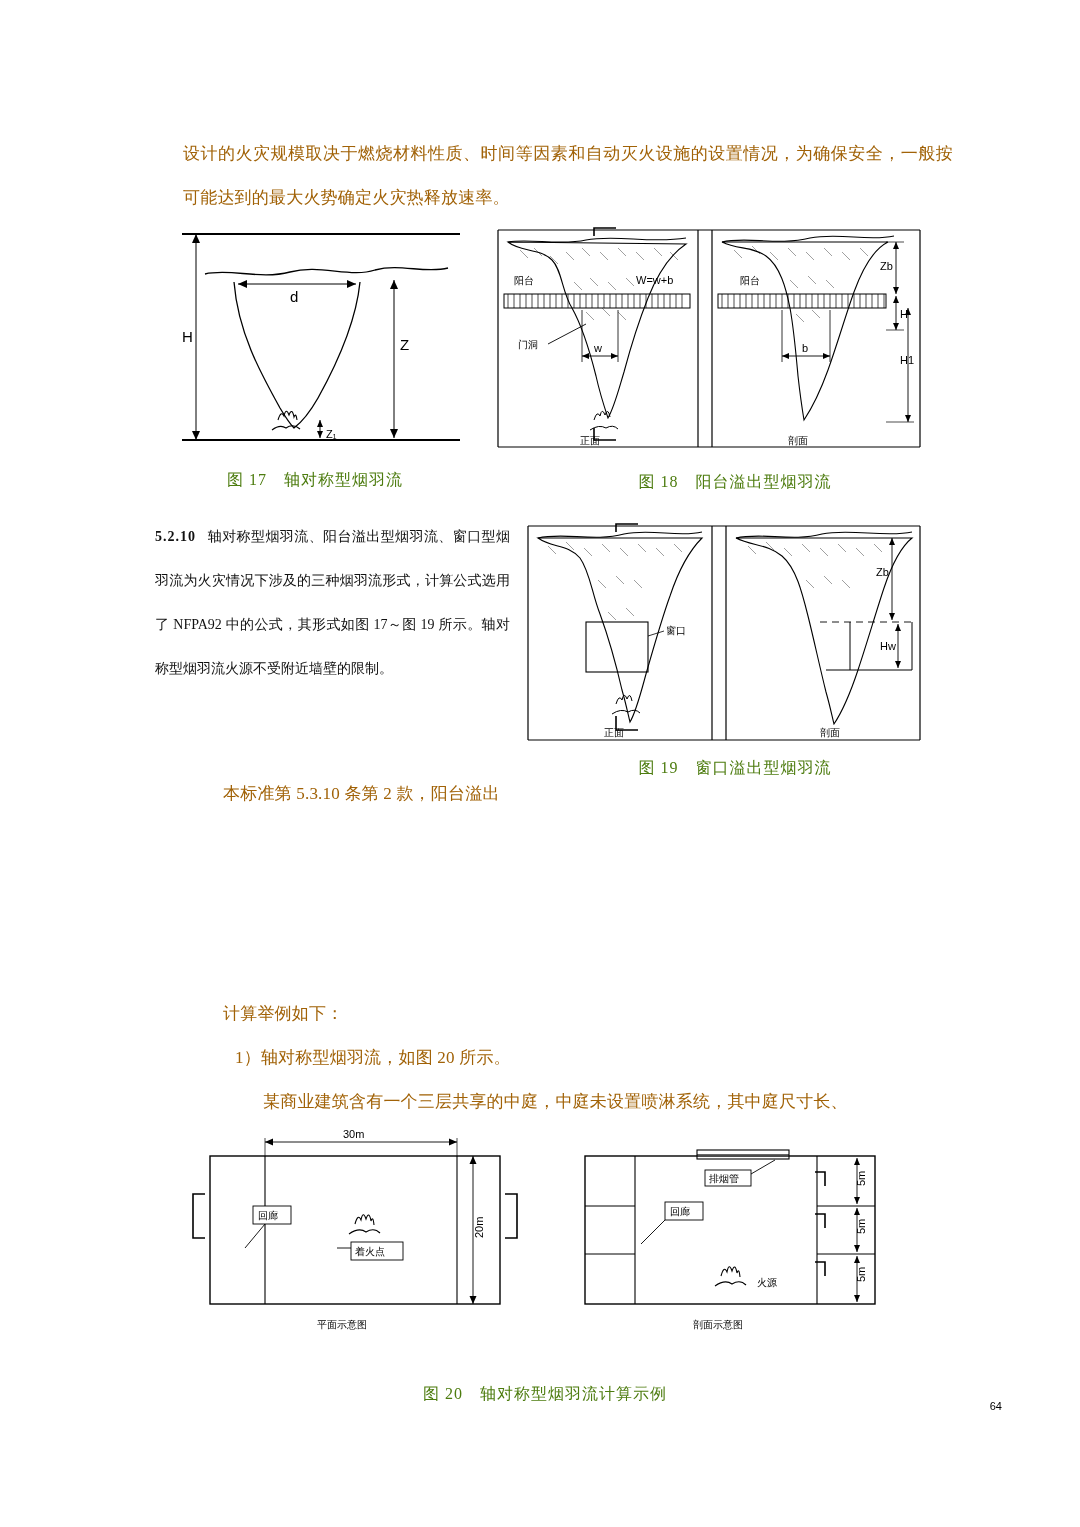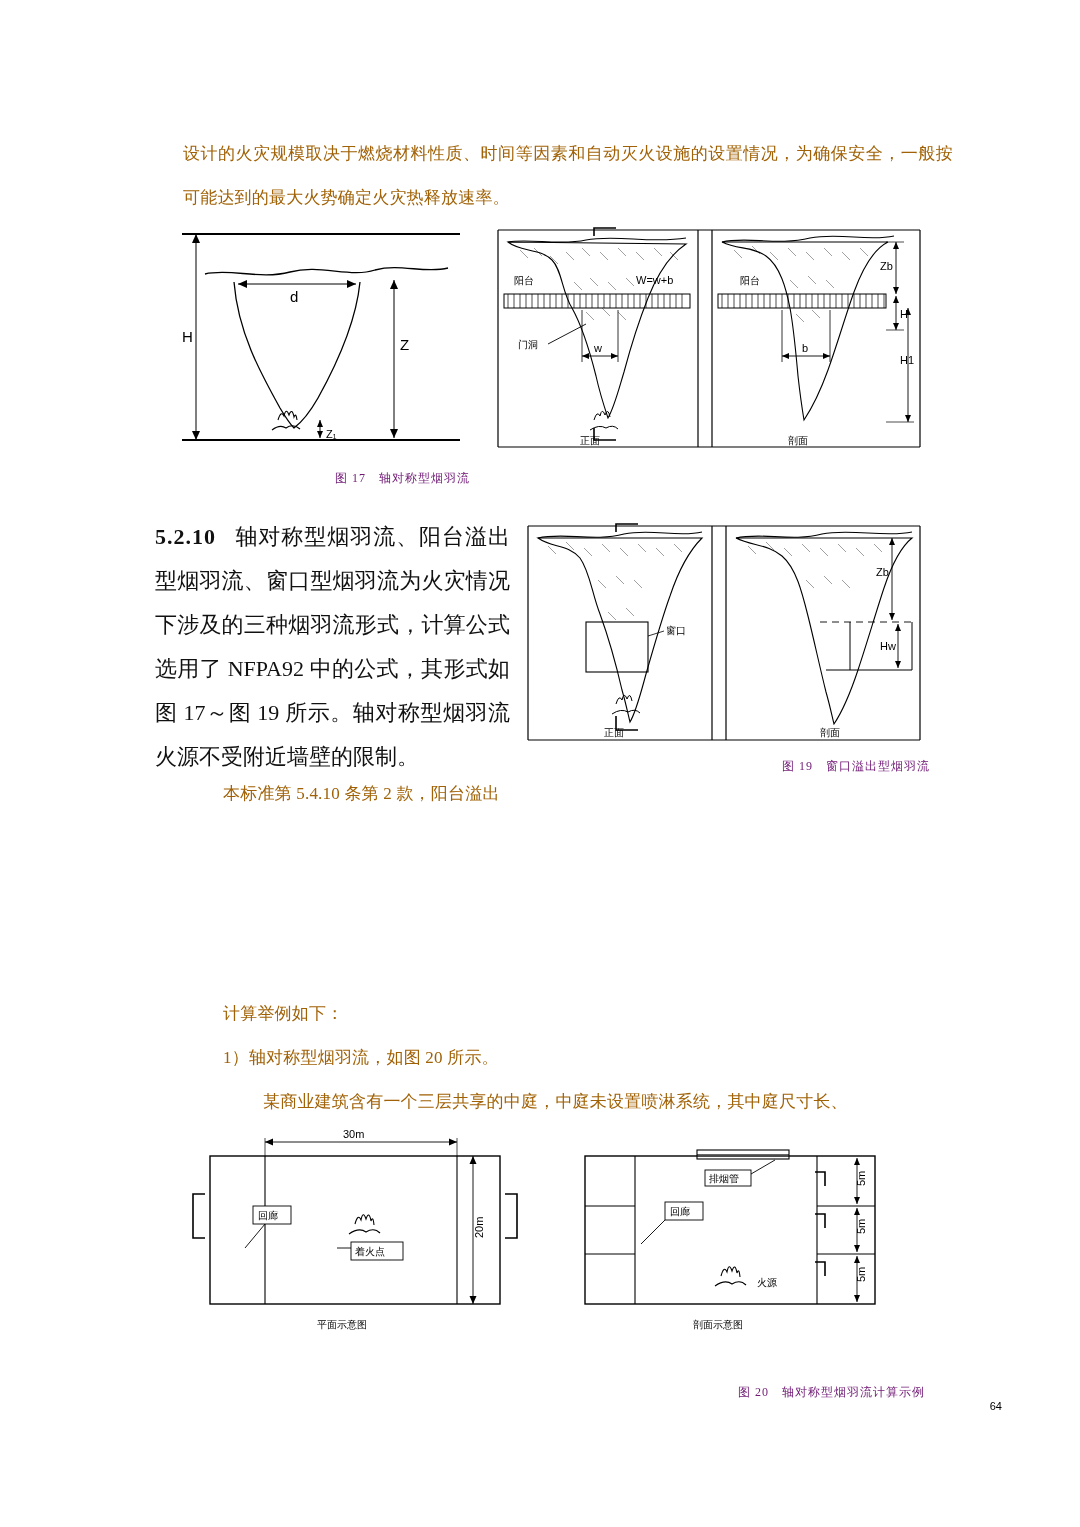--- a/index.html
+++ b/index.html
@@ -26,23 +26,23 @@
     font-size: 17px;
     line-height: 44px;
     letter-spacing: 0.2px;
     text-align: justify;
     color: #a16207;
     margin-left: 28px;
   }
   .para.indent { text-indent: 40px; }
   .figcap {
     position: absolute;
-    font-size: 12px;
-    text-align: right;
-    color: #701a75;
+    font-size: 16px;
+    text-align: center;
+    color: #4d7c0f;
     letter-spacing: 1px;
   }
   .svgbox { position: absolute; }
   svg { display: block; }
   .lbl {
     font-family: "Liberation Sans", sans-serif;
     font-size: 11px;
     fill: #000;
   }
   .lbl-cn {
@@ -58,21 +58,21 @@
   .pagenum {
     position: absolute;
     right: 78px;
     top: 1400px;
     font-size: 11px;
     font-family: "Liberation Sans", sans-serif;
   }
   .sec-num { font-weight: bold; letter-spacing: 1px; }
   .wrapblock {
     position: absolute;
-    font-size: 22px;
+    font-size: 14px;
     line-height: 44px;
     text-align: justify;
     color: #111;
   }
 </style>
 </head>
 <body>
 
 <div class="page">
 
@@ -278,20 +278,21 @@
       <path d="M418 86 l-3 7 l6 0 z" fill="#000"></path>
       <path d="M418 200 l-3 -7 l6 0 z" fill="#000"></path>
       <text class="lbl" x="410" y="142">H1</text>
 
       <line x1="396" y1="20" x2="414" y2="20" stroke="#000" stroke-width="0.7"></line>
       <line x1="396" y1="108" x2="414" y2="108" stroke="#000" stroke-width="0.7"></line>
       <line x1="396" y1="200" x2="424" y2="200" stroke="#000" stroke-width="0.7"></line>
       <text class="lbl-cn" x="298" y="222">剖面</text>
     </svg>
   </div>
+  <div class="figcap" style="left:540px; top:472px; width:390px;">图 18　阳台溢出型烟羽流</div>
 
   <div class="wrapblock" style="left:155px; top:515px; width:355px; text-align:justify; text-justify:inter-ideograph;">
     <span class="sec-num">5.2.10</span><span>&nbsp;&nbsp;&nbsp;</span><span>轴对称型烟羽流、阳台溢出型烟羽流、窗口型烟羽流为火灾情况下涉及的三种烟羽流形式，计算公式选用了 NFPA92 中的公式，其形式如图 17～图 19 所示。轴对称型烟羽流火源不受附近墙壁的限制。</span>
   </div>
 
   <div class="svgbox" style="left:520px; top:518px;">
     <svg width="410" height="235" viewBox="0 0 410 235">
       <line x1="8" y1="8" x2="400" y2="8" stroke="#000" stroke-width="1.2"></line>
       <line x1="8" y1="222" x2="400" y2="222" stroke="#000" stroke-width="1.2"></line>
       <line x1="8" y1="8" x2="8" y2="222" stroke="#000" stroke-width="1.2"></line>
@@ -363,26 +364,26 @@
 
       <line x1="378" y1="106" x2="378" y2="150" stroke="#000" stroke-width="0.9"></line>
       <path d="M378 106 l-3 7 l6 0 z" fill="#000"></path>
       <path d="M378 150 l-3 -7 l6 0 z" fill="#000"></path>
       <text class="lbl" x="360" y="132">Hw</text>
       <text class="lbl-cn" x="300" y="218">剖面</text>
     </svg>
   </div>
   <div class="figcap" style="left:540px; top:758px; width:390px;">图 19　窗口溢出型烟羽流</div>
 
-  <div class="para" style="left:155px; top:772px; width:355px; text-indent:40px;">本标准第 5.4.10 条第 2 款，阳台溢出</div>
+  <div class="para" style="left:155px; top:772px; width:355px; text-indent:40px;">本标准第 5.3.10 条第 2 款，阳台溢出</div>
 
 
   <div class="para indent" style="left:155px; top:992px; width:770px;">计算举例如下：</div>
 
-  <div class="para indent" style="left:155px; top:1036px; width:770px;">1）轴对称型烟羽流，如图 20 所示。</div>
+  <div class="para indent" style="left:167px; top:1036px; width:770px;">1）轴对称型烟羽流，如图 20 所示。</div>
 
   <div class="para" style="left:155px; top:1080px; width:770px; text-indent:80px;">某商业建筑含有一个三层共享的中庭，中庭未设置喷淋系统，其中庭尺寸长、</div>
 
   <div class="svgbox" style="left:165px; top:1128px;">
     <svg width="760" height="230" viewBox="0 0 760 230">
 
       <rect x="45" y="28" width="290" height="148" fill="none" stroke="#000" stroke-width="1.4"></rect>
 
       <line x1="100" y1="28" x2="100" y2="176" stroke="#000" stroke-width="1.1"></line>
       <line x1="292" y1="28" x2="292" y2="176" stroke="#000" stroke-width="1.1"></line>

